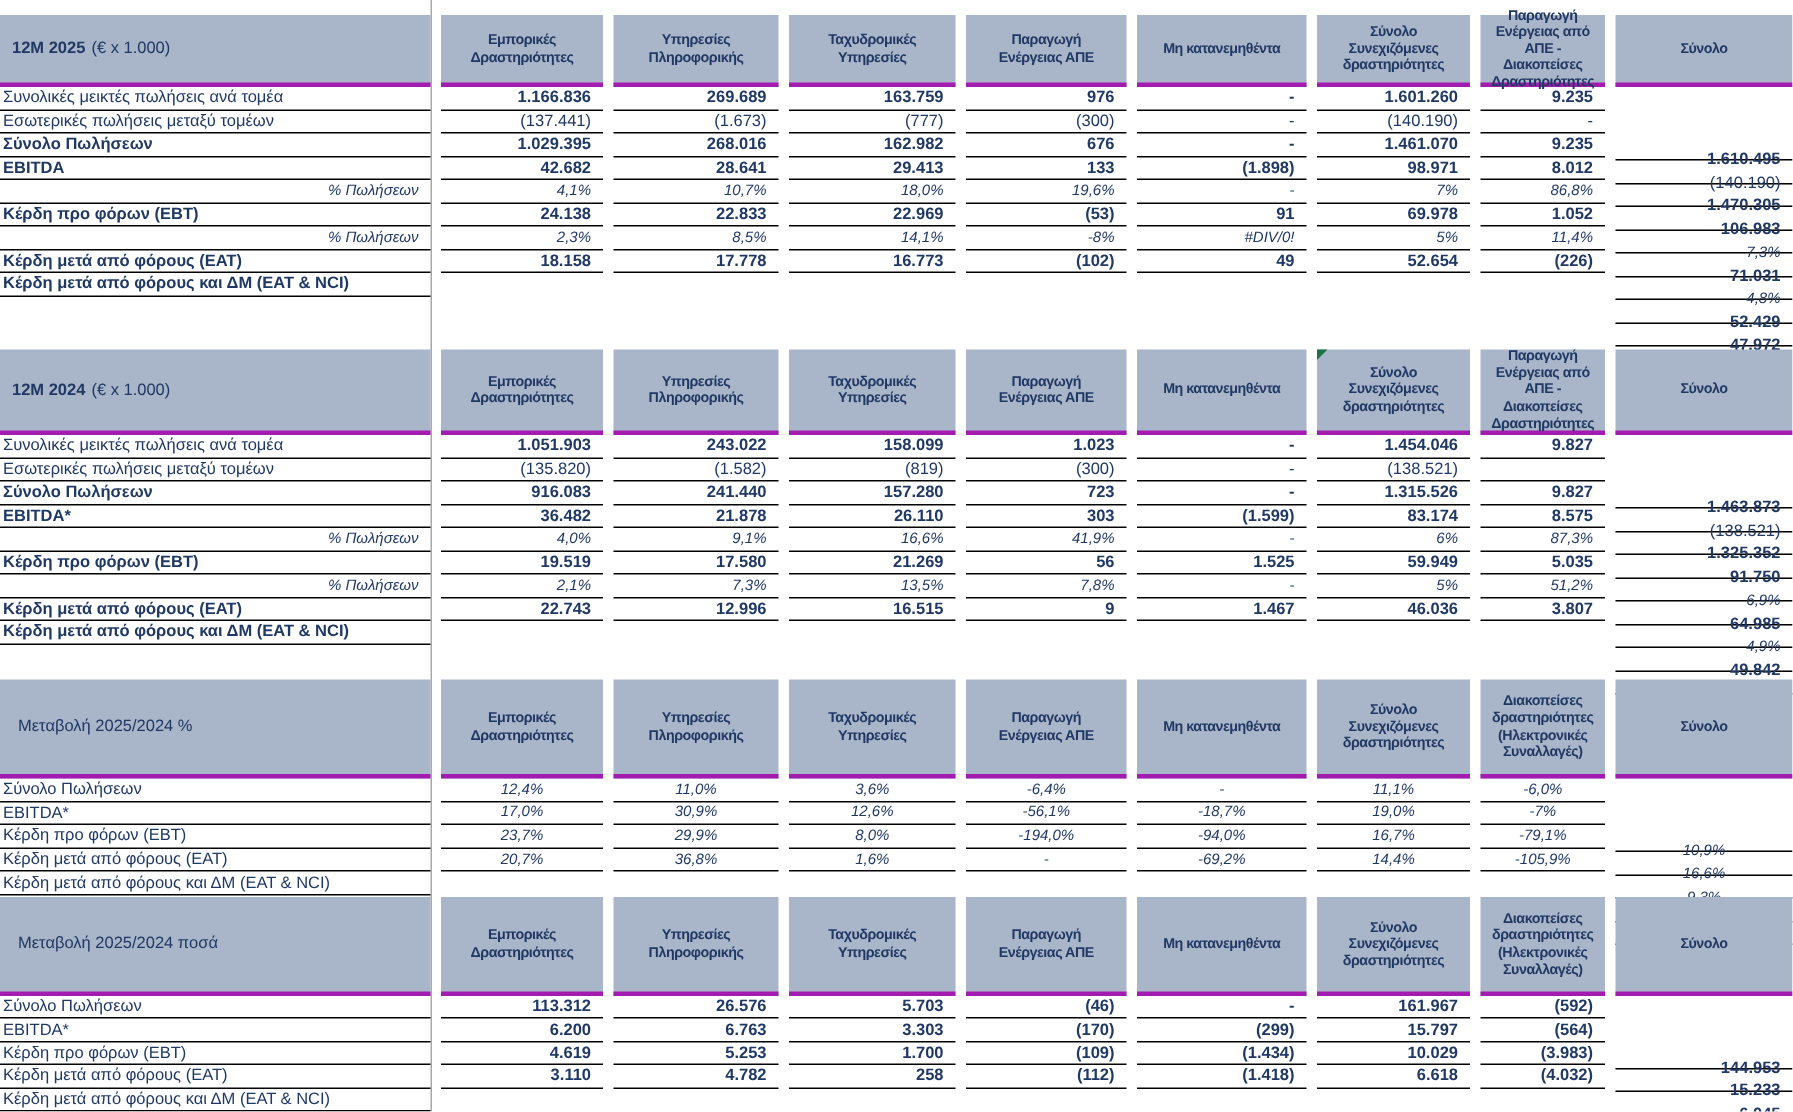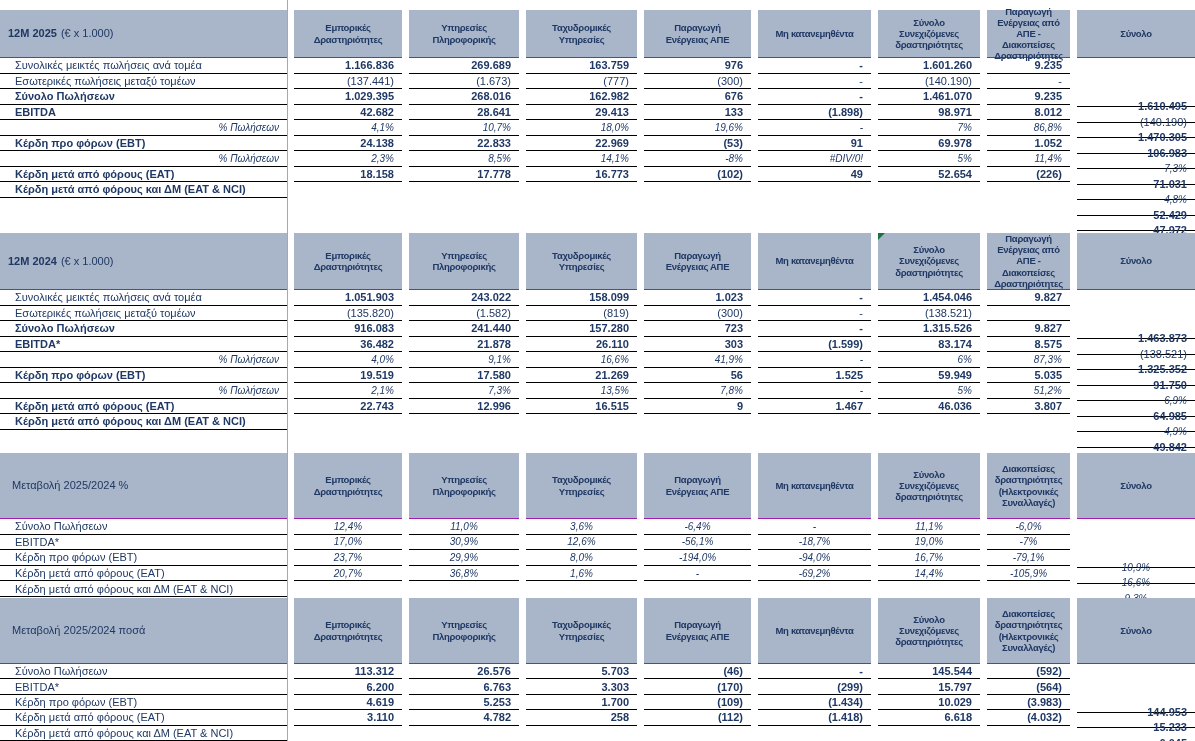--- a/index.html
+++ b/index.html
@@ -11,35 +11,35 @@
   .sheet{position:absolute;inset:0;background:#fff;}
   .vline{position:absolute;left:287px;top:0;height:741px;width:1px;background:#a8a8a8;}
   .tbl{
     position:absolute;left:0;width:1195px;display:grid;
     grid-template-columns:287px 108px 110px 111px 107px 113px 102px 83px 118px;
     column-gap:7px;
   }
   .hc{
     background:#a9b5c8;font-weight:bold;font-size:9.5px;line-height:1.18;
     letter-spacing:-0.3px;display:flex;align-items:center;justify-content:center;
-    text-align:center;border-bottom:1px solid #a21caf;position:relative;
+    text-align:center;border-bottom:3px solid #a21caf;position:relative;
     padding:11px;box-sizing:border-box;
   }
   .hc.title{
     justify-content:flex-start;text-align:left;font-weight:normal;
     font-size:11px;letter-spacing:0;padding-left:8px;
   }
   .tb{font-weight:bold;margin-right:4px;}
   .cell{
     font-size:11px;display:flex;align-items:center;justify-content:flex-end;
     padding-right:8px;border-bottom:1px solid #000;box-sizing:border-box;
     position:relative;white-space:nowrap;
   }
   .cell.gray{background:#d9d9d9;margin-top:48px;}
-  .cell.lbl{justify-content:flex-start;padding-left:15px;padding-right:0;}
+  .cell.lbl{justify-content:flex-start;padding-left:2px;padding-right:0;}
   .cell.bold{font-weight:bold;}
   .cell.pct{font-style:italic;font-size:10px;}
   .cell.pct-c{font-style:italic;font-size:10px;justify-content:center;padding-right:0;}
   .cell.lbl-pct{justify-content:flex-end;padding-right:8px;padding-left:0;font-style:italic;font-size:10px;}
   .cell.empty{border-bottom:none;}
   .marker{
     position:absolute;top:0;left:0;width:0;height:0;
     border-top:7px solid #1e7145;border-right:7px solid transparent;
   }
 </style>
@@ -374,21 +374,21 @@
       </div>
       <div class="hc">
         <span>Σύνολο</span>
       </div>
       <div class="cell lbl ">Σύνολο Πωλήσεων</div>
       <div class="cell bold">113.312</div>
       <div class="cell bold">26.576</div>
       <div class="cell bold">5.703</div>
       <div class="cell bold">(46)</div>
       <div class="cell bold">-</div>
-      <div class="cell bold">145.544</div>
+      <div class="cell bold">161.967</div>
       <div class="cell bold">(592)</div>
       <div class="cell bold gray">144.953</div>
       <div class="cell lbl ">EBITDA*</div>
       <div class="cell bold">6.200</div>
       <div class="cell bold">6.763</div>
       <div class="cell bold">3.303</div>
       <div class="cell bold">(170)</div>
       <div class="cell bold">(299)</div>
       <div class="cell bold">15.797</div>
       <div class="cell bold">(564)</div>

